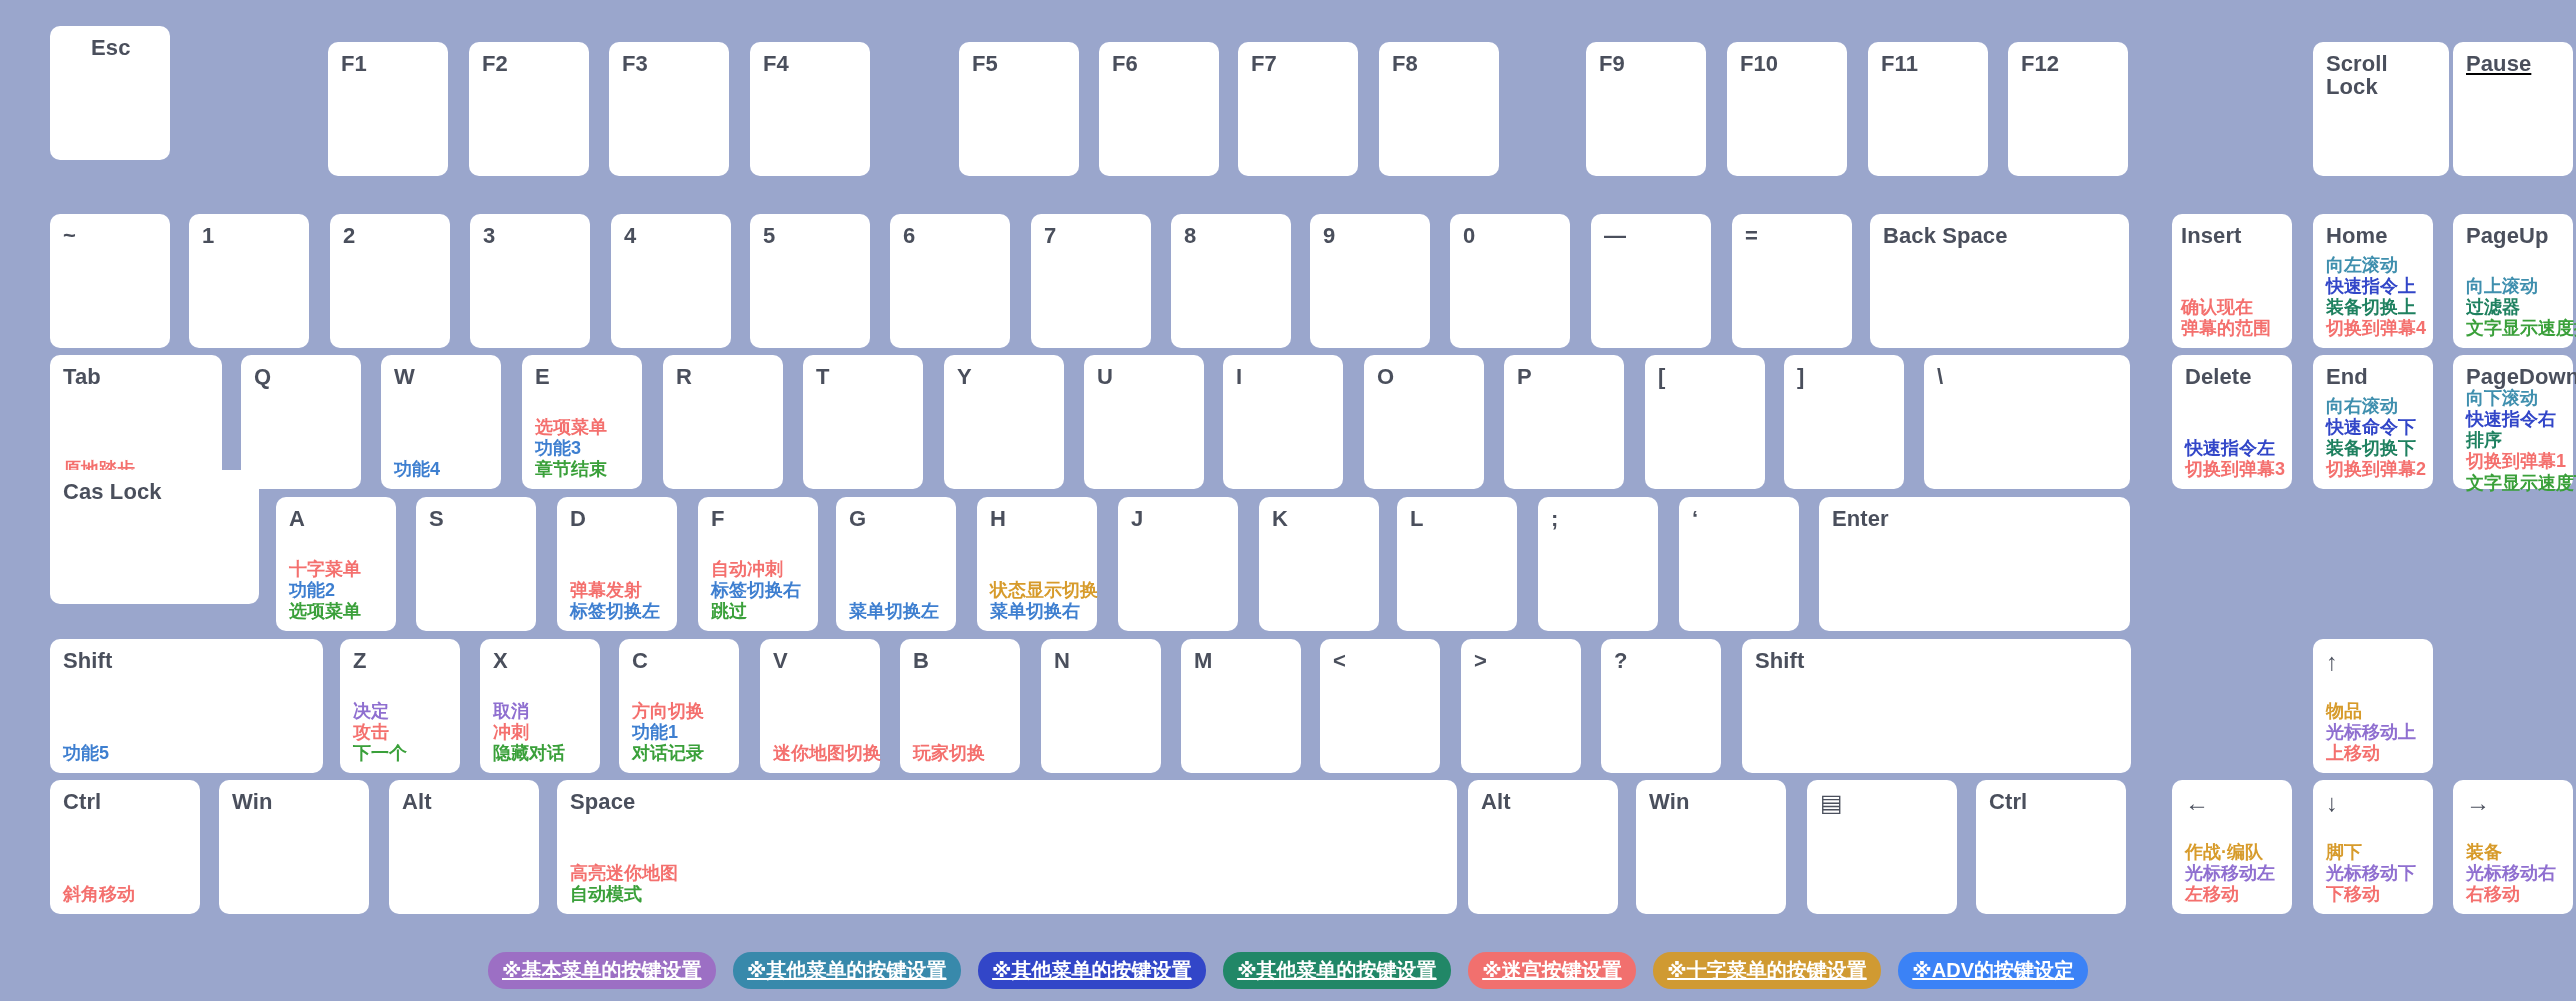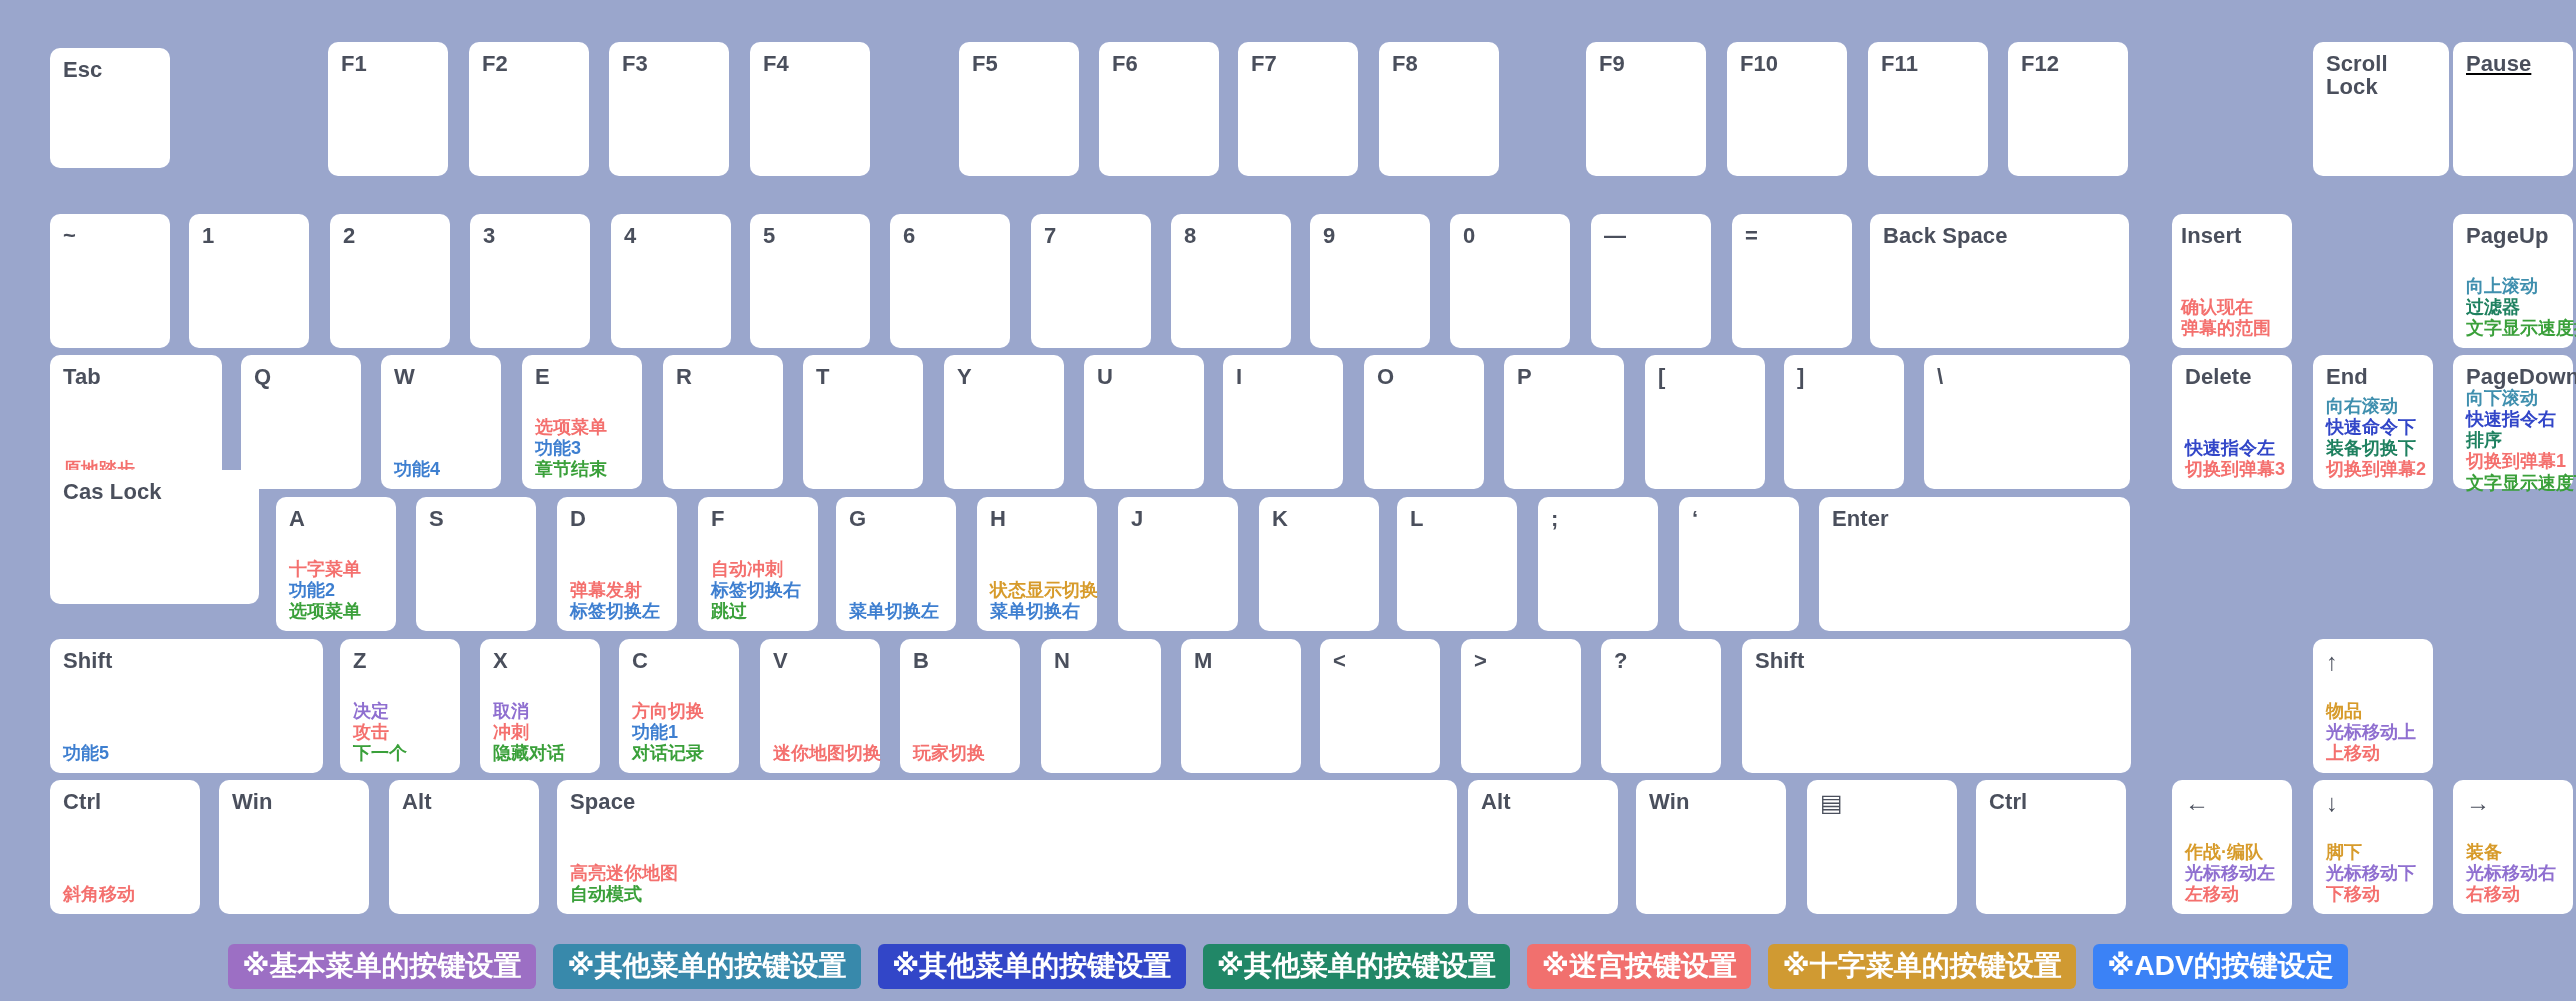--- a/index.html
+++ b/index.html
@@ -56,37 +56,38 @@
   #legend{
     position:absolute;
     left:0;bottom:13px;
     width:2576px;
     display:flex;
     justify-content:center;
     align-items:center;
     gap:17px;
   }
   .legend-btn{
-    border-radius:6px;
+    border-radius:18px;
     color:#ffffff;
-    font-size:28px;
+    font-size:20px;
     font-weight:bold;
     padding:8.6px 14.3px;
     white-space:nowrap;
     line-height:1;
     display:flex;
     align-items:center;
     justify-content:center;
+    text-decoration:underline;
   }
 </style>
 </head>
 <body>
 
 <div id="board">
-    <div class="key" style="left: 50px; top: 48px; width: 120px; height: 120px;">
+    <div class="key" style="left: 50px; top: 26px; width: 120px; height: 134px; text-align: center;">
       <div class="cap">Esc</div>
     </div>
     <div class="key" style="left: 328px; top: 42px; width: 120px; height: 134px;">
       <div class="cap">F1</div>
     </div>
     <div class="key" style="left: 469px; top: 42px; width: 120px; height: 134px;">
       <div class="cap">F2</div>
     </div>
     <div class="key" style="left: 609px; top: 42px; width: 120px; height: 134px;">
       <div class="cap">F3</div>
@@ -165,20 +166,29 @@
       <div class="cap">=</div>
     </div>
     <div class="key" style="left: 1870px; top: 214px; width: 259px; height: 134px;">
       <div class="cap">Back Space</div>
     </div>
     <div class="key" style="left: 2172px; top: 214px; width: 120px; height: 134px; padding-left: 9px;">
       <div class="cap">Insert</div>
       <div class="notes">
         <span class="c-red">确认现在</span>
         <span class="c-red">弹幕的范围</span>
+      </div>
+    </div>
+    <div class="key" style="left: 2313px; top: 214px; width: 120px; height: 134px;">
+      <div class="cap">Home</div>
+      <div class="notes">
+        <span class="c-teal">向左滚动</span>
+        <span class="c-navy">快速指令上</span>
+        <span class="c-dgreen">装备切换上</span>
+        <span class="c-red">切换到弹幕4</span>
       </div>
     </div>
     <div class="key" style="left: 2453px; top: 214px; width: 120px; height: 134px;">
       <div class="cap">PageUp</div>
       <div class="notes">
         <span class="c-teal">向上滚动</span>
         <span class="c-dgreen">过滤器</span>
         <span class="c-green">文字显示速度提高</span>
       </div>
     </div>

